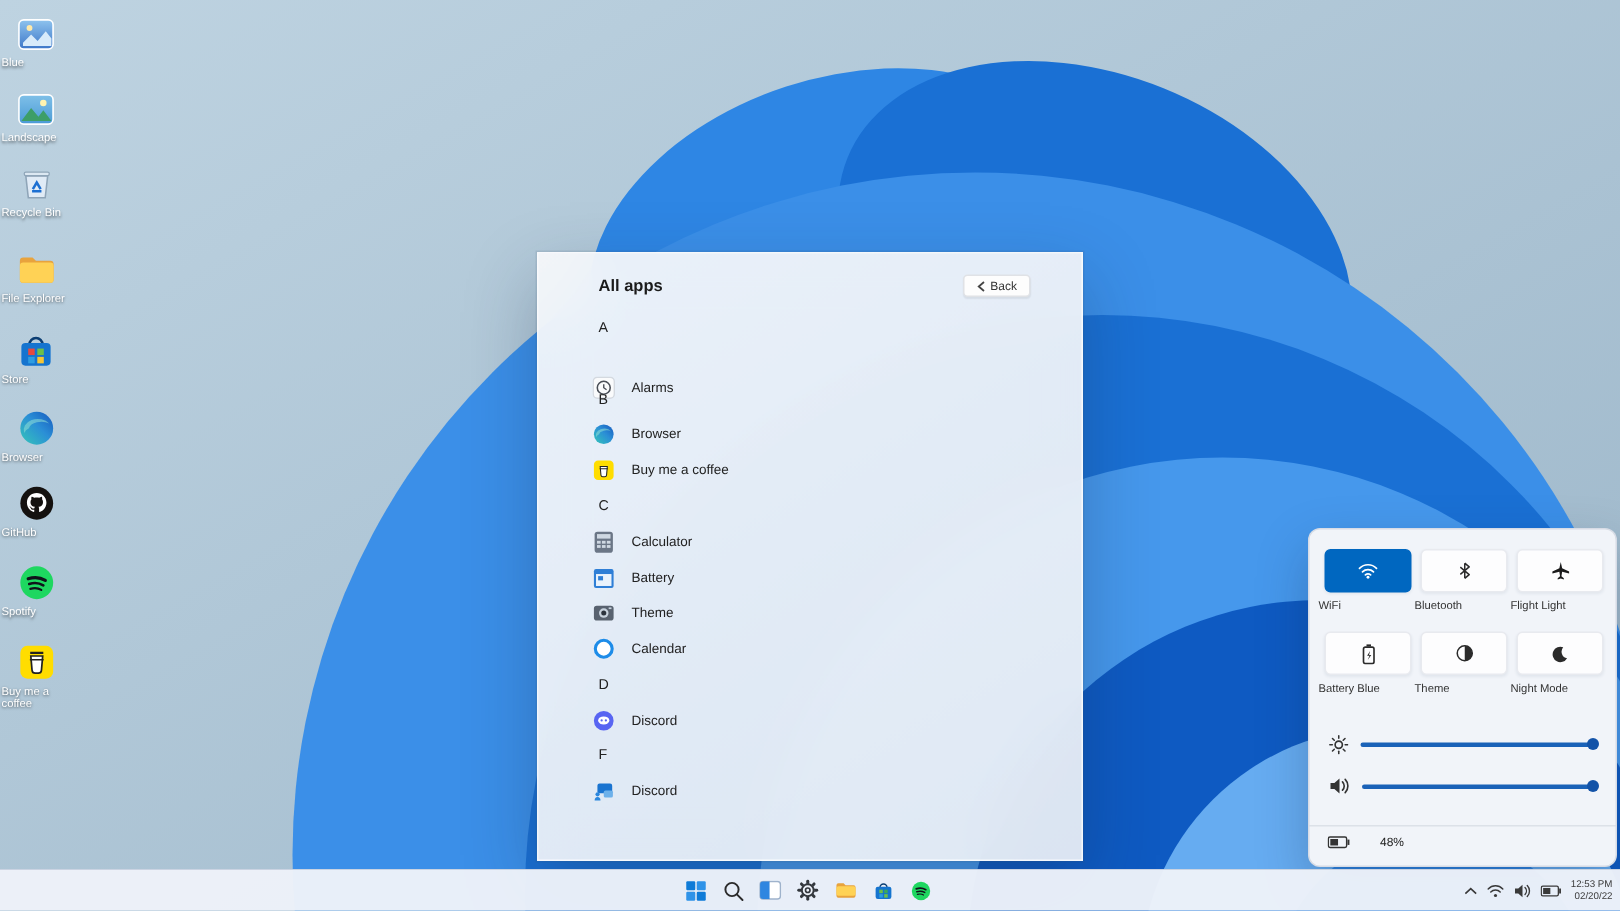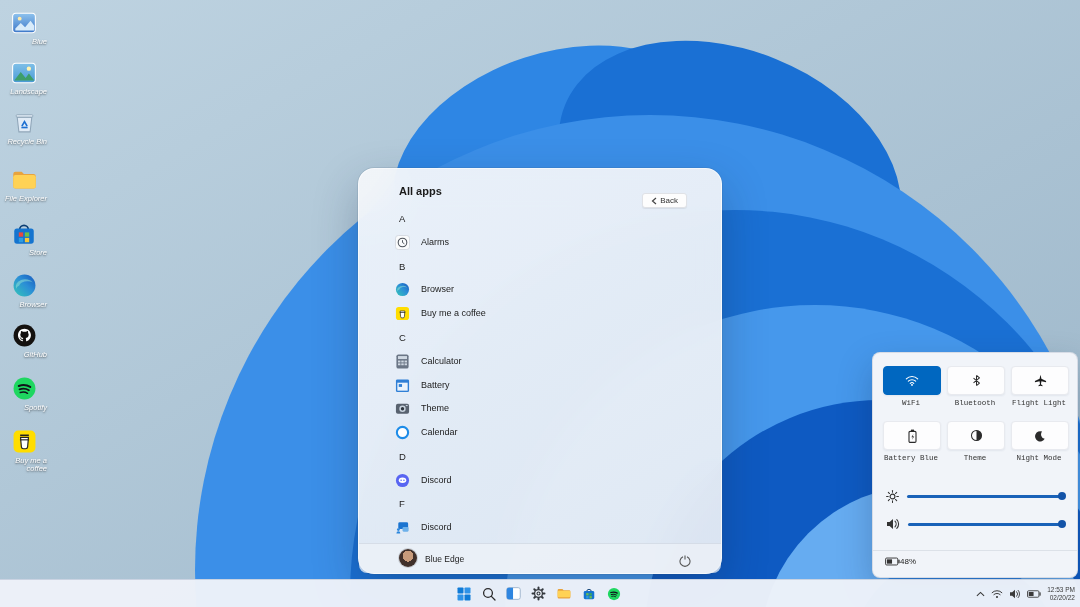--- a/index.html
+++ b/index.html
@@ -1,56 +1,56 @@
 <!DOCTYPE html>
 <html><head>
 <meta charset="utf-8">
 <style>
   html,body{margin:0;padding:0;}
   body{width:1080px;height:607px;overflow:hidden;font-family:"Liberation Sans",sans-serif;position:relative;background:#a9c2d5;}
   .screen{position:absolute;inset:0;width:1080px;height:607px;overflow:hidden;}
   .wallpaper{position:absolute;inset:0;z-index:0;}
 
   
-  .desktop-icon{position:absolute;width:46px;text-align:right;color:#fff;font-size:7.5px;line-height:8px;
-    text-shadow:0 1px 2px rgba(0,0,0,.6);z-index:2;cursor:default;font-style:italic;}
+  .desktop-icon{position:absolute;width:46px;text-align:left;color:#fff;font-size:7.5px;line-height:8px;
+    text-shadow:0 1px 2px rgba(0,0,0,.6);z-index:2;cursor:default;}
   .desktop-icon .ic{width:27px;height:27px;margin:0 auto 2px;display:flex;align-items:center;justify-content:center;}
 
   
   .start-menu{position:absolute;left:358px;top:168px;width:362px;height:404px;z-index:5;
     background:linear-gradient(150deg,rgba(245,247,250,.94),rgba(232,237,244,.94));
     backdrop-filter:blur(16px);border:1px solid rgba(255,255,255,.65);outline:1px solid rgba(60,80,110,.12);
-    border-radius:16px;box-shadow:0 18px 45px rgba(20,40,70,.28);text-align:right;}
+    border-radius:0;box-shadow:0 18px 45px rgba(20,40,70,.28);text-align:right;}
   .sm-title{position:absolute;left:40px;top:16px;font-size:11px;font-weight:bold;color:#1b1b1b;}
-  .back-btn{position:absolute;right:34px;top:24px;background:#fdfdfd;border:1px solid #e0e2e6;border-radius:3px;
+  .back-btn{position:absolute;right:34px;top:14px;background:#fdfdfd;border:1px solid #e0e2e6;border-radius:3px;
     font-size:8px;color:#333;padding:2px 8px;display:flex;align-items:center;gap:3px;box-shadow:0 1px 1px rgba(0,0,0,.07);cursor:pointer;margin-left:48px;}
   .sm-row{position:absolute;left:35px;height:18px;display:flex;align-items:center;}
   .sm-letter{font-size:9.5px;color:#222;padding-left:5px;}
   .sm-ic{width:16px;height:16px;flex:0 0 16px;display:flex;align-items:center;justify-content:center;}
   .sm-app-name{font-size:9px;color:#222;margin-left:11px;}
   .sm-userbar{position:absolute;left:0;right:0;bottom:0;height:29px;border-top:1px solid rgba(40,60,90,.10);
     background:rgba(238,242,247,.75);border-radius:0 0 8px 8px;}
   .sm-avatar{position:absolute;left:40px;top:5px;width:18px;height:18px;border-radius:50%;
     background:radial-gradient(circle at 50% 40%,#c89b7b 0 38%,#40302a 39% 100%);box-shadow:0 0 0 1px rgba(0,0,0,.15);}
   .sm-username{position:absolute;left:66px;top:10px;font-size:8.5px;color:#1d1d1d;}
   .sm-power{position:absolute;right:30px;top:9px;width:12px;height:12px;cursor:pointer;}
 
   
   .qs{position:absolute;left:872px;top:352px;width:204px;height:224px;z-index:4;background:#f1f4f9;
     border:1px solid rgba(70,90,120,.15);border-radius:8px;box-shadow:0 14px 34px rgba(20,40,70,.26);}
   .qs-btn{position:absolute;width:56px;height:27px;background:#fdfdfe;border:1px solid #e8eaef;border-radius:4px;
     display:flex;align-items:center;justify-content:center;box-shadow:0 1px 2px rgba(30,50,80,.07);cursor:pointer;}
   .qs-btn.active{background:#0067c0;border-color:#0067c0;}
-  .qs-lbl{position:absolute;width:64px;text-align:center;font-size:7.5px;color:#333;font-family:Liberation Mono, monospace;}
+  .qs-lbl{position:absolute;width:64px;font-size:7.5px;color:#333;}
   .qs-slider{position:absolute;left:13px;right:13px;height:14px;display:flex;align-items:center;gap:8px;cursor:pointer;}
   .qs-track{position:relative;flex:1;height:3px;border-radius:2px;background:#1a62b8;}
   .qs-track::after{content:'';position:absolute;right:-2px;top:50%;transform:translateY(-50%);
     width:8px;height:8px;border-radius:50%;background:#1353a8;}
   .qs-divider{position:absolute;left:0;right:0;top:197px;border-top:1px solid rgba(40,60,90,.10);}
-  .qs-batt{position:absolute;left:12px;top:204px;display:flex;align-items:flex-end;gap:0;font-size:8px;color:#222;}
+  .qs-batt{position:absolute;left:12px;top:204px;display:flex;align-items:flex-end;gap:20px;font-size:8px;color:#222;}
 
   
   .taskbar{position:absolute;left:0;right:0;bottom:0;height:27px;z-index:6;
     background:rgba(237,242,249,.97);border-top:1px solid rgba(195,206,222,.85);}
   .tb-center{position:absolute;left:455px;top:0;height:27px;display:flex;align-items:center;gap:8px;}
   .tb-btn{width:17px;height:17px;display:flex;align-items:center;justify-content:center;border-radius:3px;cursor:pointer;}
   .tb-tray{position:absolute;right:5px;top:0;height:27px;display:flex;align-items:center;gap:6px;}
   .tray-ic{display:flex;align-items:center;justify-content:center;cursor:pointer;}
   .tb-clock{text-align:right;font-size:6.5px;line-height:7.5px;color:#3a3a3a;cursor:pointer;}
 </style>
@@ -202,21 +202,21 @@
       <svg width="6" height="8" viewBox="0 0 6 8">
           <path d="M5 1 L1.5 4 L5 7" stroke="#444" stroke-width="1.2" fill="none"></path>
         </svg>
       <span>Back</span>
     </div>
 
     <div class="sm-row" style="top:40px">
       <span class="sm-letter">A</span>
     </div>
 
-    <div class="sm-row" style="top:64px">
+    <div class="sm-row" style="top:80px">
       <span class="sm-ic">
         <svg width="15" height="15" viewBox="0 0 16 16">
             <rect x=".5" y=".5" width="15" height="15" rx="3" fill="#fafbfc" stroke="#d4d9e0"></rect>
             <circle cx="8" cy="8" r="4.6" fill="none" stroke="#4a4f57" stroke-width="1.1"></circle>
             <path d="M8 5.5 V8 l2 1.4" fill="none" stroke="#4a4f57" stroke-width="1"></path>
           </svg>
       </span>
       <span class="sm-app-name">Alarms</span>
     </div>
 
@@ -324,30 +324,20 @@
         <svg width="15" height="15" viewBox="0 0 16 16">
             <rect x="3.5" y="2.5" width="10.5" height="7" rx="1.5" fill="#1a74d0"></rect>
             <rect x="8" y="7.5" width="6.5" height="5" rx="1.2" fill="#6db1ea"></rect>
             <circle cx="3.6" cy="10.2" r="1.5" fill="#2b87dd"></circle>
             <path d="M1.5 14.5 q0-2.5 2.1-2.5 q2.1 0 2.1 2.5z" fill="#2b87dd"></path>
           </svg>
       </span>
       <span class="sm-app-name">Discord</span>
     </div>
 
-    <div class="sm-userbar">
-      <span class="sm-avatar"></span>
-      <span class="sm-username">Blue Edge</span>
-      <span class="sm-power">
-        <svg width="12" height="12" viewBox="0 0 12 12">
-            <path d="M4 1.8 a5 5 0 1 0 4 0" fill="none" stroke="#555" stroke-width="1.1"></path>
-            <line x1="6" y1="0.5" x2="6" y2="4.5" stroke="#555" stroke-width="1.1"></line>
-          </svg>
-      </span>
-    </div>
   </div>
 
   <div class="qs">
 
     <div class="qs-btn active" style="left:10px;top:13px">
       <svg width="14" height="11" viewBox="0 0 16 12">
           <g fill="none" stroke="#fff" stroke-width="1.3" stroke-linecap="round">
             <path d="M1.5 4.2 a9 9 0 0 1 13 0"></path>
             <path d="M3.8 6.8 a6 6 0 0 1 8.4 0"></path>
             <path d="M6 9.2 a3 3 0 0 1 4 0"></path>

